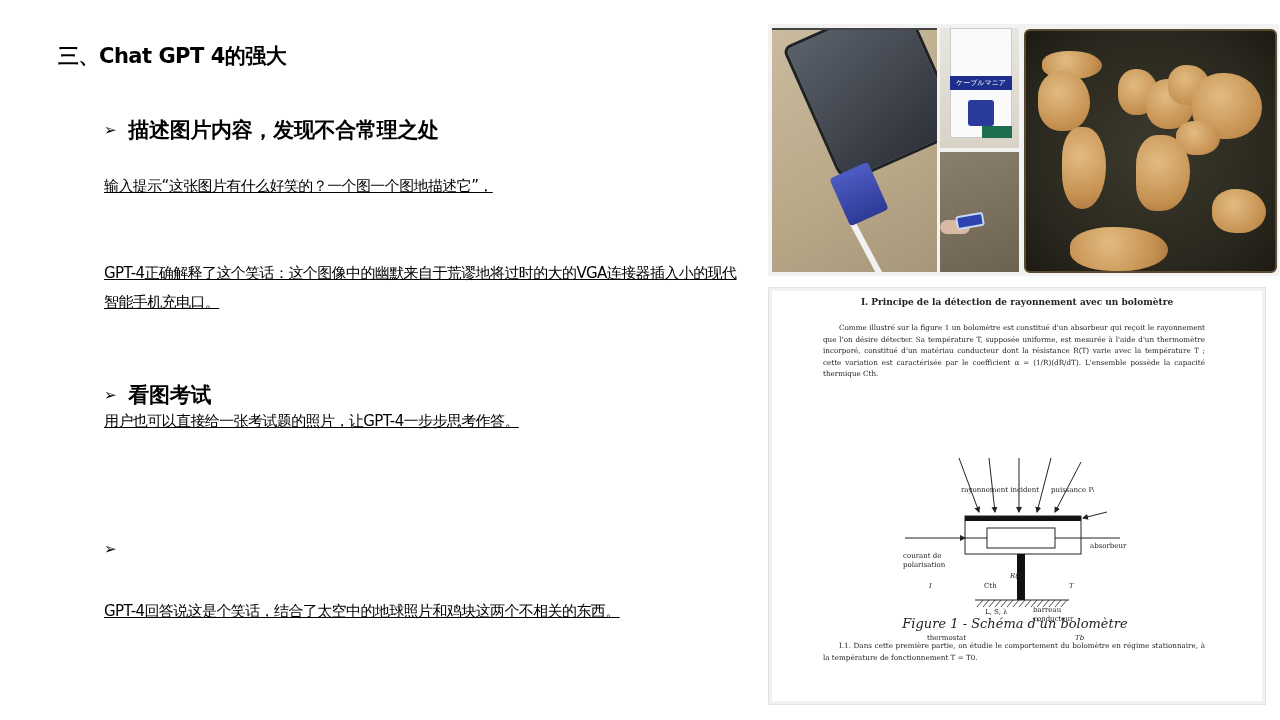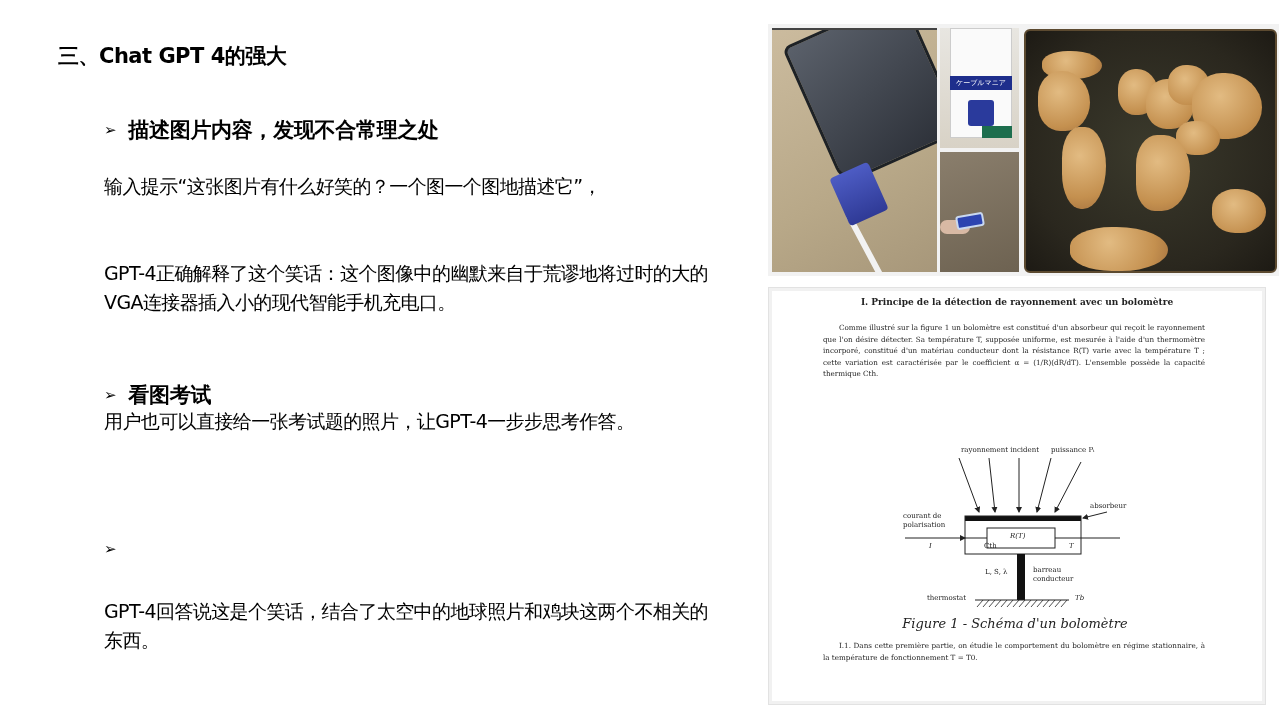--- a/index.html
+++ b/index.html
@@ -3,21 +3,21 @@
 <meta charset="utf-8">
 <style>
   * { box-sizing: border-box; margin: 0; padding: 0; }
   html, body { width: 1280px; height: 720px; background: #ffffff; overflow: hidden; }
   body { position: relative; font-family: "DejaVu Sans", "Liberation Sans", sans-serif; color: #000; }
 
   .slide-title { position: absolute; left: 58px; top: 42px; font-size: 21px; font-weight: bold; letter-spacing: -0.5px; }
 
   .bullet-head { position: absolute; left: 104px; font-size: 21px; font-weight: bold; display: flex; align-items: center; letter-spacing: -0.3px; }
   .bullet-head .arrow { font-size: 15px; margin-right: 12px; font-weight: normal; }
-  .para { position: absolute; left: 104px; font-size: 19px; line-height: 29px; letter-spacing: -0.6px; width: 640px; }
+  .para { position: absolute; left: 104px; font-size: 15px; line-height: 29px; letter-spacing: -0.6px; width: 640px; text-decoration: underline; }
 
   
   .photo-panel { position: absolute; left: 768px; top: 24px; width: 511px; height: 252px; background: #f2f2f2; }
   .photo-phone { position: absolute; left: 4px; top: 4px; width: 165px; height: 244px; background: linear-gradient(150deg, #cbbb9e 0%, #b8a888 60%, #a7977a 100%); overflow: hidden; border-top: 2px solid #444; }
   .phone-body { position: absolute; left: 2px; top: 6px; width: 132px; height: 150px; background: linear-gradient(160deg, #5a606a, #2c3038); border-radius: 8px 8px 18px 18px; transform: rotate(-24deg); transform-origin: top left; left: 10px; top: 18px; border: 3px solid #1e2226; }
   .vga { position: absolute; left: 66px; top: 138px; width: 42px; height: 52px; background: linear-gradient(180deg, #4d5cc4, #2f3a96); border-radius: 4px; transform: rotate(-24deg); }
   .cable { position: absolute; left: 92px; top: 180px; width: 6px; height: 80px; background: #f2f2f2; transform: rotate(-28deg); border-radius: 3px; }
   .cable2 { position: absolute; left: 118px; top: 0px; width: 4px; height: 60px; background: #f5f5f5; transform: rotate(-40deg); border-radius: 3px; }
 
   .photo-pack { position: absolute; left: 172px; top: 4px; width: 79px; height: 120px; background: linear-gradient(180deg, #e8e6e1, #d8d2c6); overflow: hidden; }
@@ -31,21 +31,21 @@
   .finger { position: absolute; left: 0; top: 68px; width: 30px; height: 14px; background: #d8b9a4; border-radius: 7px; }
 
   .photo-nuggets { position: absolute; left: 256px; top: 5px; width: 253px; height: 244px; background: radial-gradient(ellipse at 50% 50%, #3b3a2c 0%, #2a271e 70%, #1d1a14 100%); border-radius: 6px; overflow: hidden; border: 2px solid #5c4a30; }
   .nug { position: absolute; background: radial-gradient(circle at 40% 35%, #e2bb82, #c4904f 70%, #a87540); border-radius: 45% 55% 50% 45%; }
 
   
   .doc-panel { position: absolute; left: 768px; top: 287px; width: 498px; height: 418px; background: #ffffff; border: 1px solid #e2e2e2; box-shadow: 0 0 0 3px #f1f1f1 inset; font-family: "DejaVu Serif", "Liberation Serif", serif; color: #222; }
   .doc-title { position: absolute; left: 0; right: 0; top: 9px; text-align: center; font-size: 9px; font-weight: bold; }
   .doc-p { position: absolute; left: 54px; width: 382px; font-size: 7.2px; line-height: 11.6px; text-align: justify; text-indent: 16px; }
   .doc-fig { position: absolute; left: 116px; top: 148px; width: 260px; height: 190px; font-size: 7px; }
-  .fig-label { position: absolute; white-space: nowrap; }
+  .fig-label { position: absolute; white-space: nowrap; margin-top: 40px; }
   .fig-caption { position: absolute; left: 0; right: 0; top: 180px; text-align: center; font-style: italic; font-size: 13px; }
 </style>
 </head>
 <body>
 
 <div class="slide-title">三、Chat GPT 4的强大</div>
 
 <div class="bullet-head" style="top:116px;">
   <span class="arrow">➢</span>
   <span>描述图片内容，发现不合常理之处</span>

